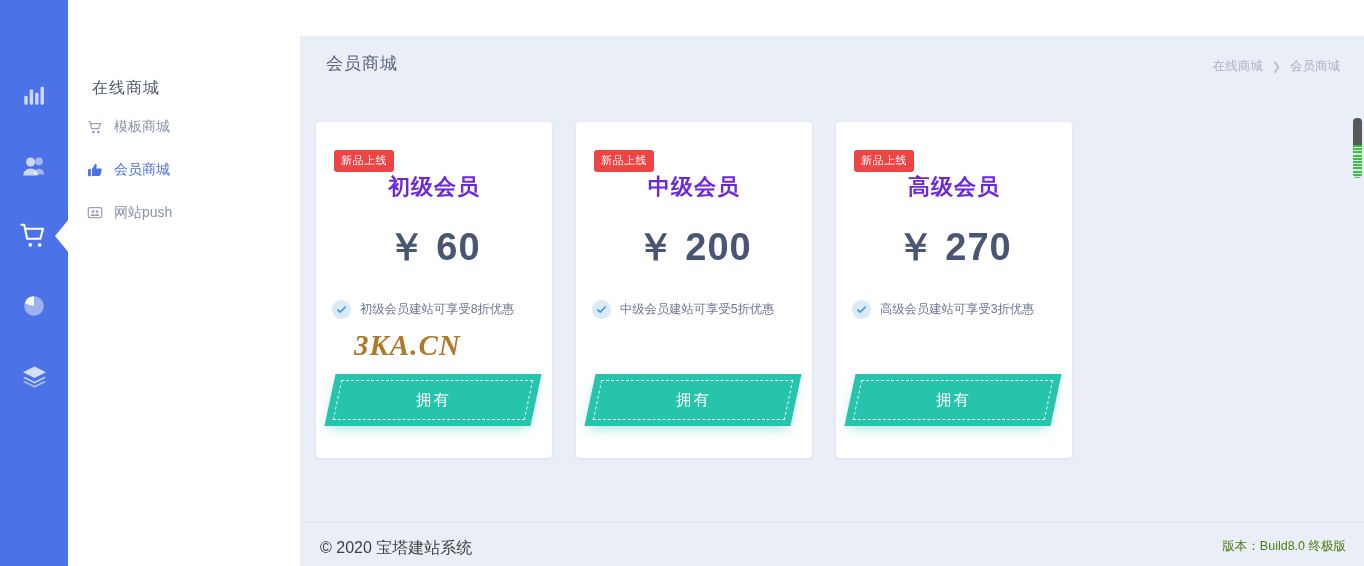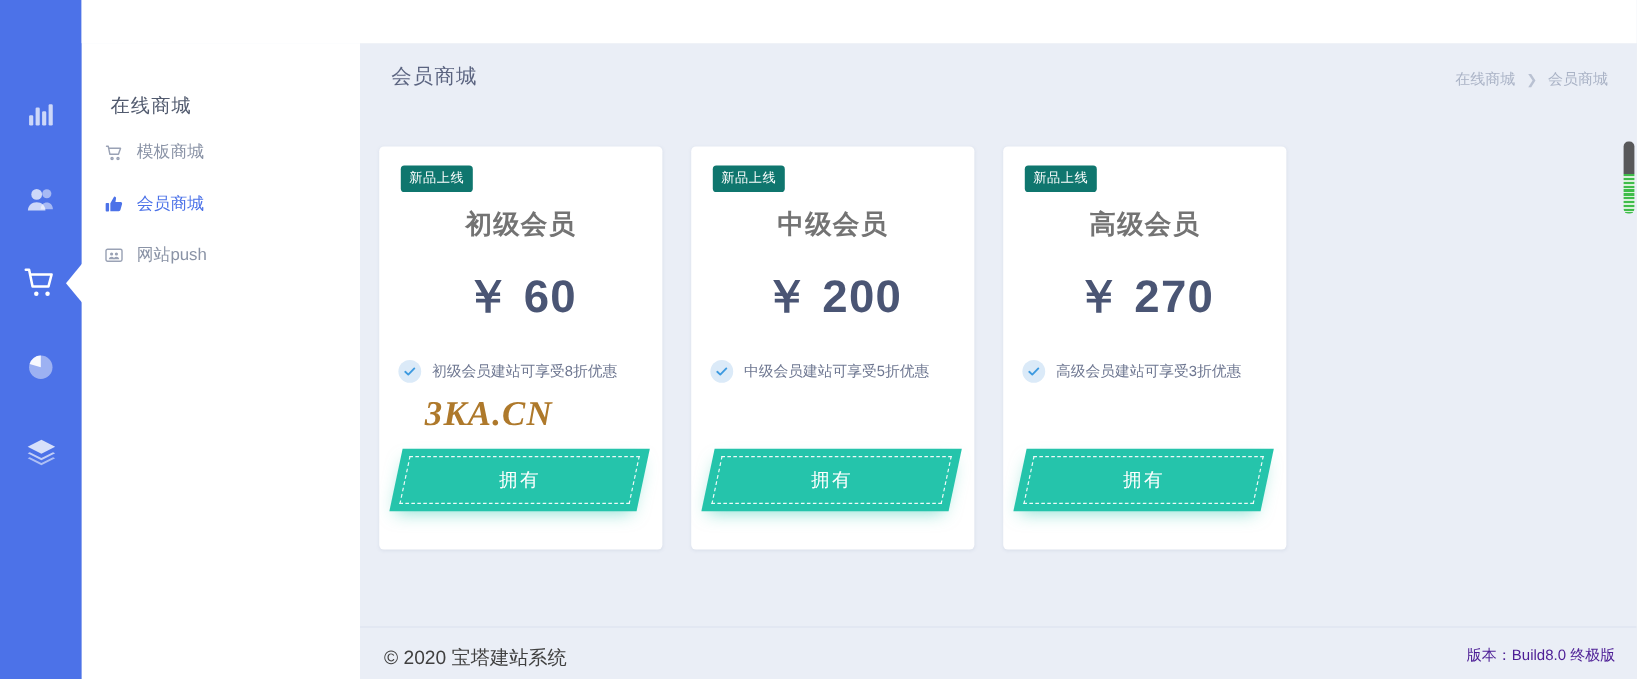--- a/index.html
+++ b/index.html
@@ -152,30 +152,30 @@
   }
   .card {
     position: relative;
     width: 236px; height: 336px;
     background: #ffffff;
     border-radius: 4px;
     box-shadow: 0 1px 3px rgba(90,110,150,.10);
     overflow: hidden;
   }
   .badge {
-    position: absolute; left: 18px; top: 16px;
-    background: #0f766e;
+    position: absolute; left: 18px; top: 28px;
+    background: #ef4444;
     color: #fff; font-size: 11px;
     padding: 3px 7px 3.5px; border-radius: 3px;
     letter-spacing: .5px;
   }
   .card-title {
     position: absolute; left: 0; right: 0; top: 50px;
     text-align: center;
-    font-size: 22px; font-weight: bold; color: #737373;
+    font-size: 22px; font-weight: bold; color: #6d28d9;
     letter-spacing: 1px;
   }
   .card-price {
     position: absolute; left: 0; right: 0; top: 100px;
     text-align: center;
     font-size: 38px; font-weight: bold; color: #4a5574;
     letter-spacing: 1px;
   }
   .card-price .yen { margin-right: 10px; }
   .card-feature {
@@ -223,21 +223,21 @@
     width: 1064px; height: 44px;
     background: #eaeef6;
     border-top: 1px solid #dde3ee;
   }
   .footer-left {
     position: absolute; left: 20px; top: 15px;
     font-size: 16px; color: #404040;
   }
   .footer-right {
     position: absolute; right: 18px; top: 15px;
-    font-size: 12.5px; color: #4c1d95;
+    font-size: 12.5px; color: #4d7c0f;
   }
 
   
   .scrollbar {
     position: absolute; right: 2px; top: 118px;
     width: 9px; height: 60px;
     z-index: 20;
   }
   .sb-top { width: 9px; height: 27px; background: #58585a; border-radius: 4px 4px 0 0; }
   .sb-bottom {

